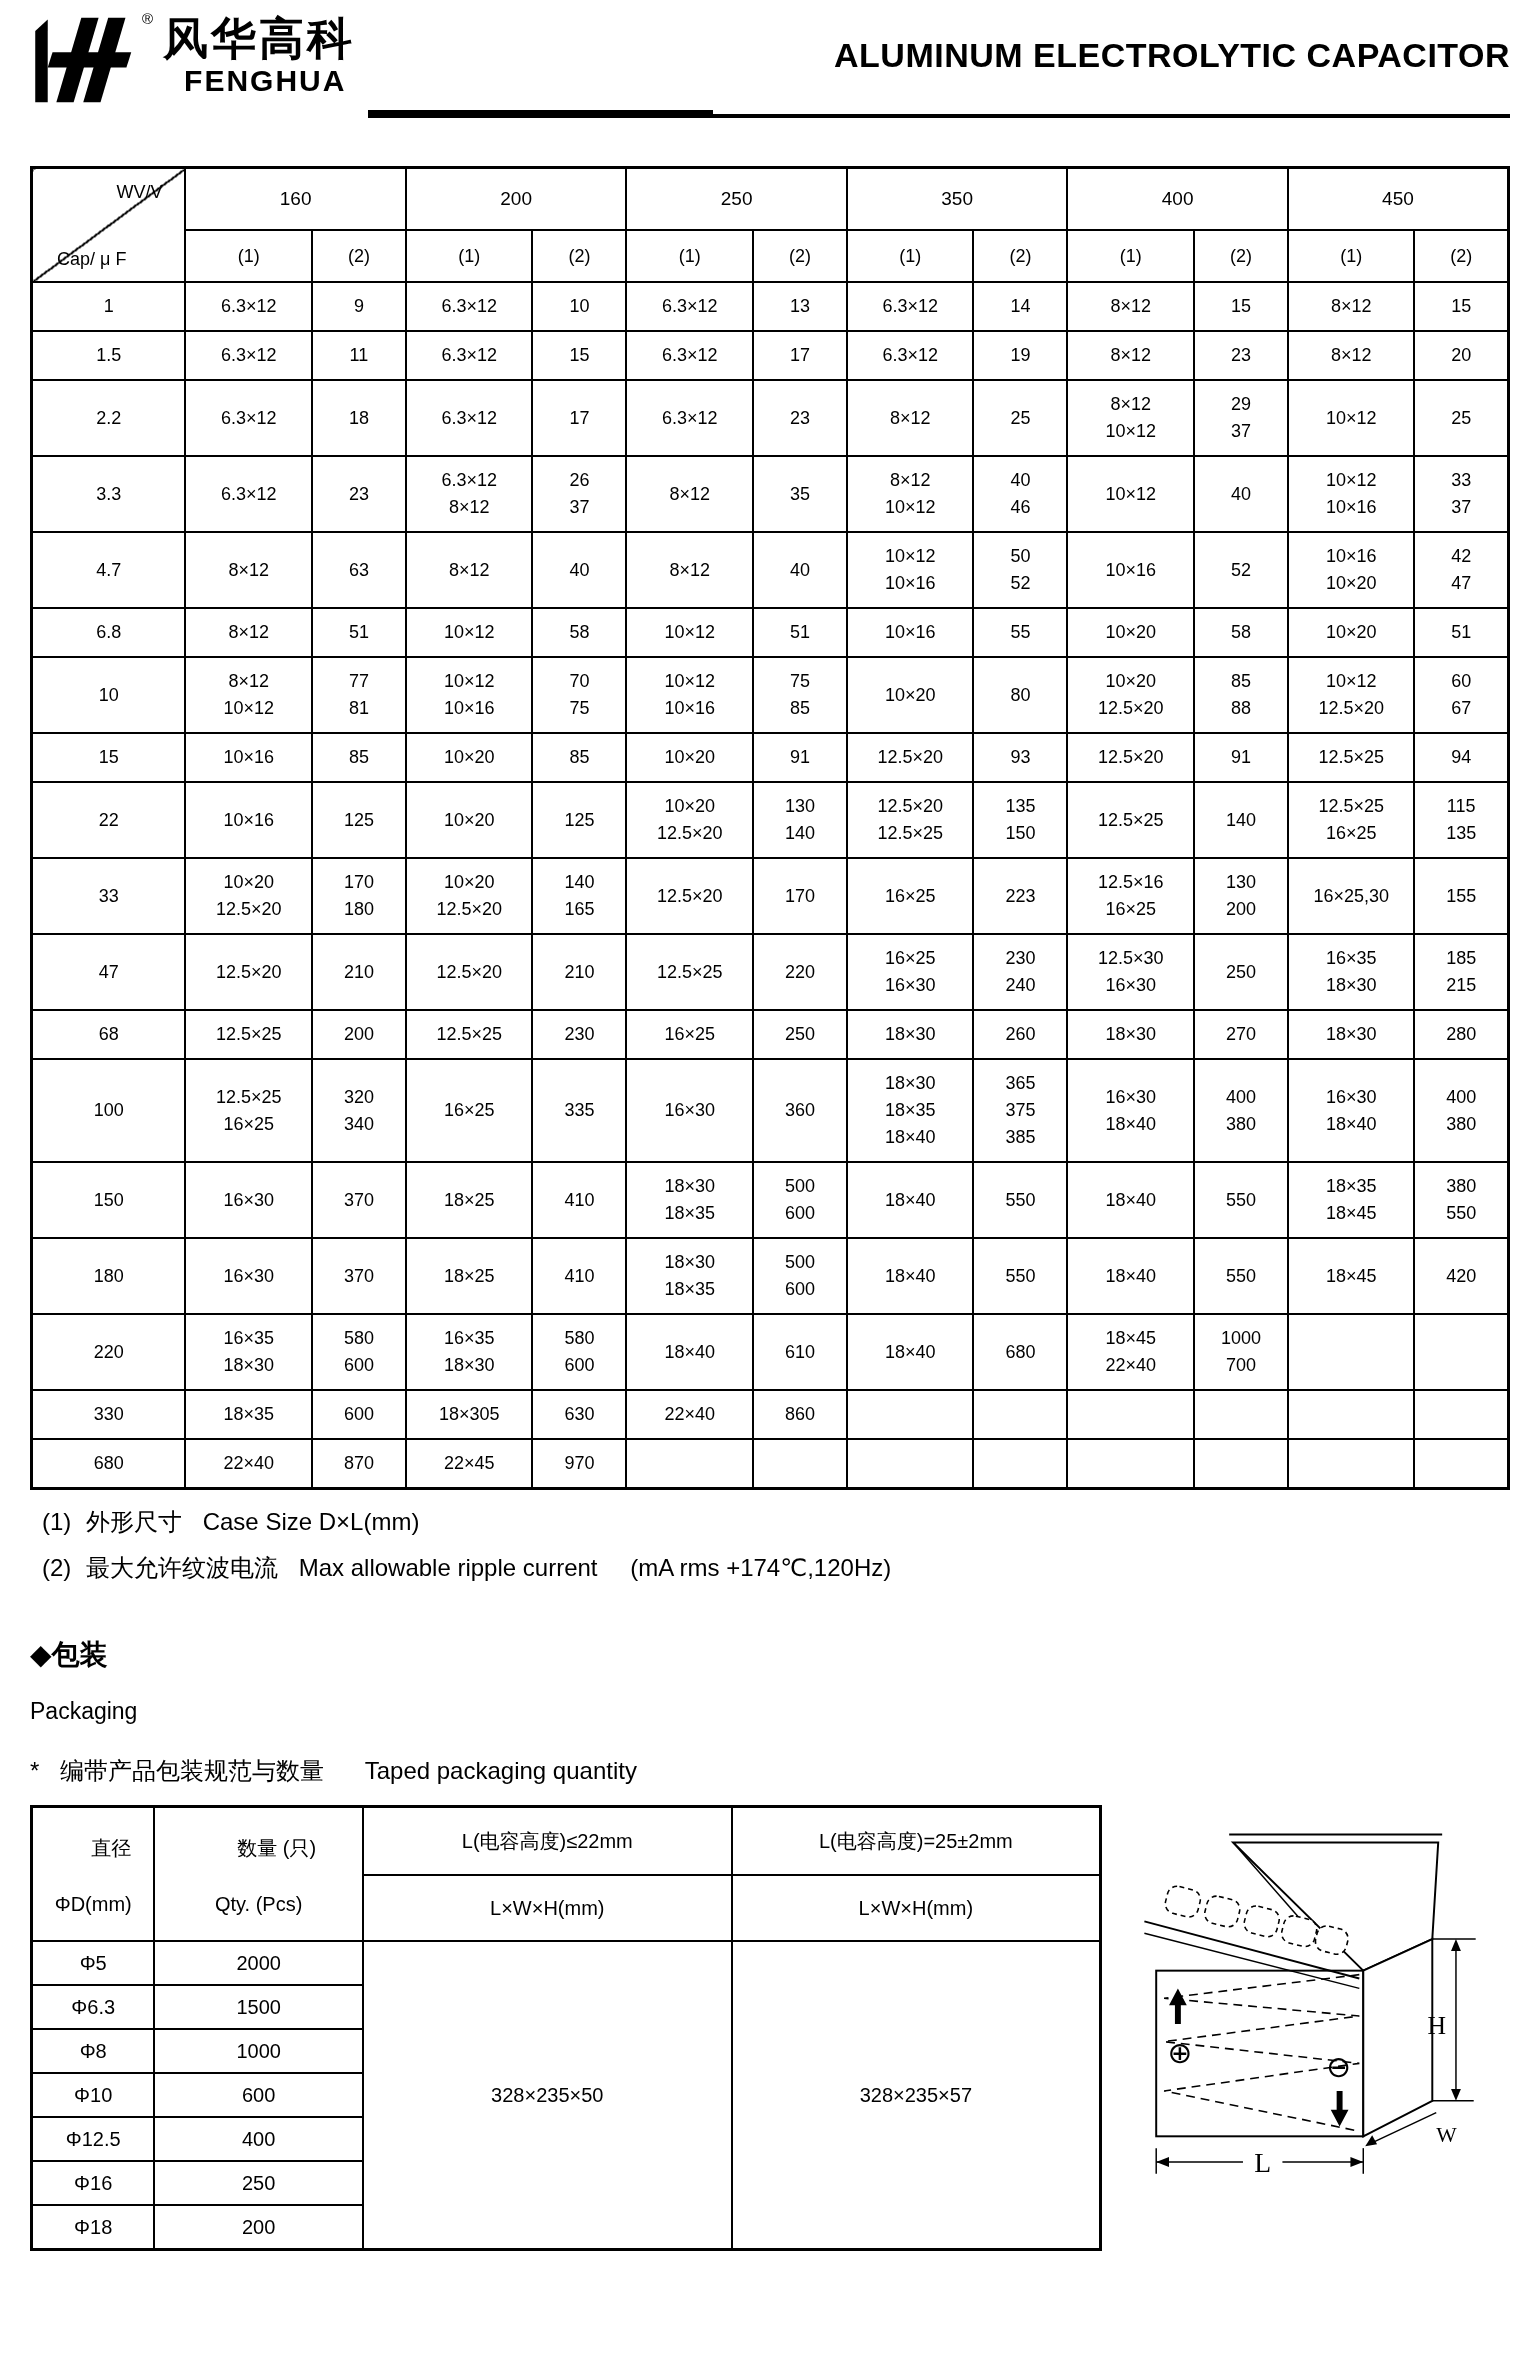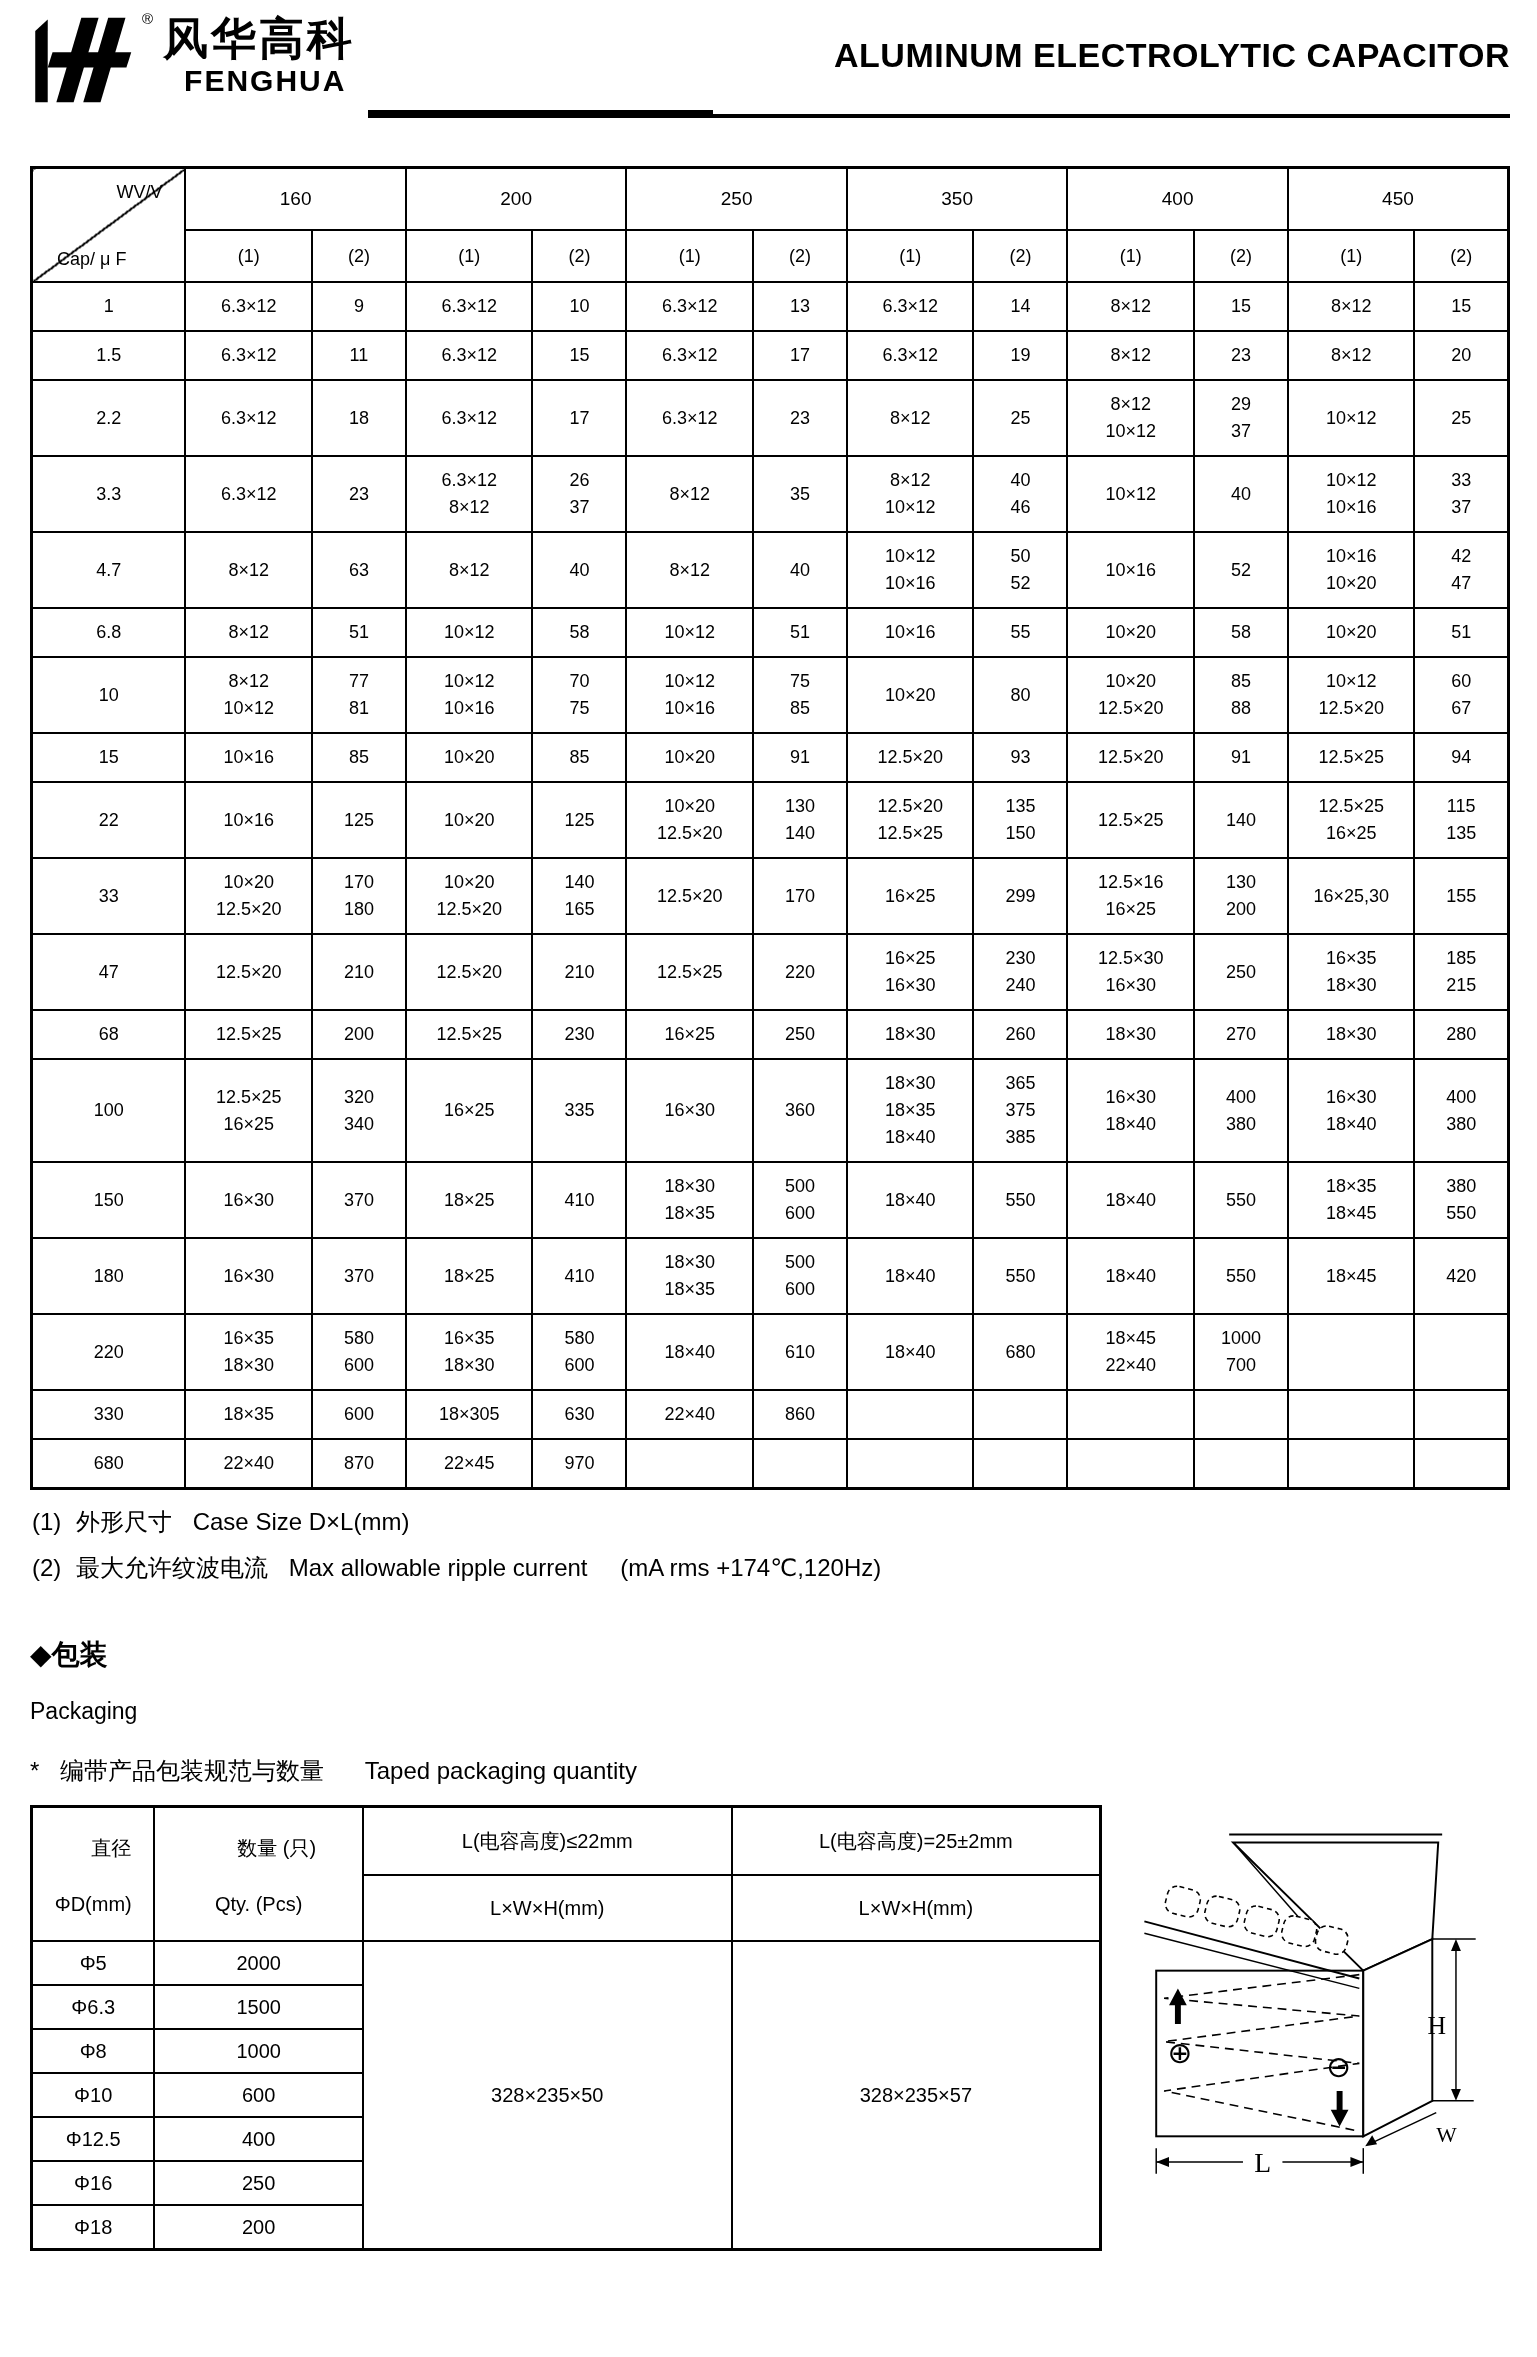--- a/index.html
+++ b/index.html
@@ -26,21 +26,21 @@
     font-weight:400;font-size:18px;line-height:1.5;white-space:pre-line;padding:10px 2px;
   }
   #main-table .v-head{height:52px;font-size:19px;padding:4px 2px;}
   #main-table .sub-head{height:42px;padding:4px 2px;}
   #main-table .corner{position:relative;padding:0;
     background-image:linear-gradient(to bottom right,transparent calc(50% - 1px),#000 calc(50% - 1px),#000 calc(50% + 1px),transparent calc(50% + 1px));}
   #main-table .corner .c-top{position:absolute;top:10px;right:22px;font-size:18px;}
   #main-table .corner .c-bot{position:absolute;bottom:8px;left:24px;font-size:18px;}
   
   .notes{margin-top:16px;font-size:24px;}
-  .notes p{margin:14px 2px;}
+  .notes p{margin:14px 12px;}
   .notes .cn{margin:0 14px 0 8px;}
   .notes .extra{margin-left:26px;}
   
   .pack-cn{font-size:28px;margin-top:52px;font-weight:bold;}
   .pack-en{font-size:23px;margin-top:24px;}
   .pack-sub{font-size:24px;margin-top:30px;}
   .pack-sub .sub-cn{margin:0 34px 0 14px;}
   .pack-row{display:flex;align-items:flex-start;margin-top:18px;gap:24px;}
   #pack-table{width:1072px;flex:none;border-collapse:collapse;border:3px solid #000;table-layout:fixed;font-size:20px;}
   #pack-table th,#pack-table td{border:2px solid #000;text-align:center;vertical-align:middle;font-weight:400;font-size:20px;line-height:1.3;}
@@ -286,21 +286,21 @@
 12.5×20</td>
           <td>170
 180</td>
           <td>10×20
 12.5×20</td>
           <td>140
 165</td>
           <td>12.5×20</td>
           <td>170</td>
           <td>16×25</td>
-          <td>299</td>
+          <td>223</td>
           <td>12.5×16
 16×25</td>
           <td>130
 200</td>
           <td>16×25,30</td>
           <td>155</td>
         </tr>
         <tr>
           <td class="cap">47</td>
           <td>12.5×20</td>

